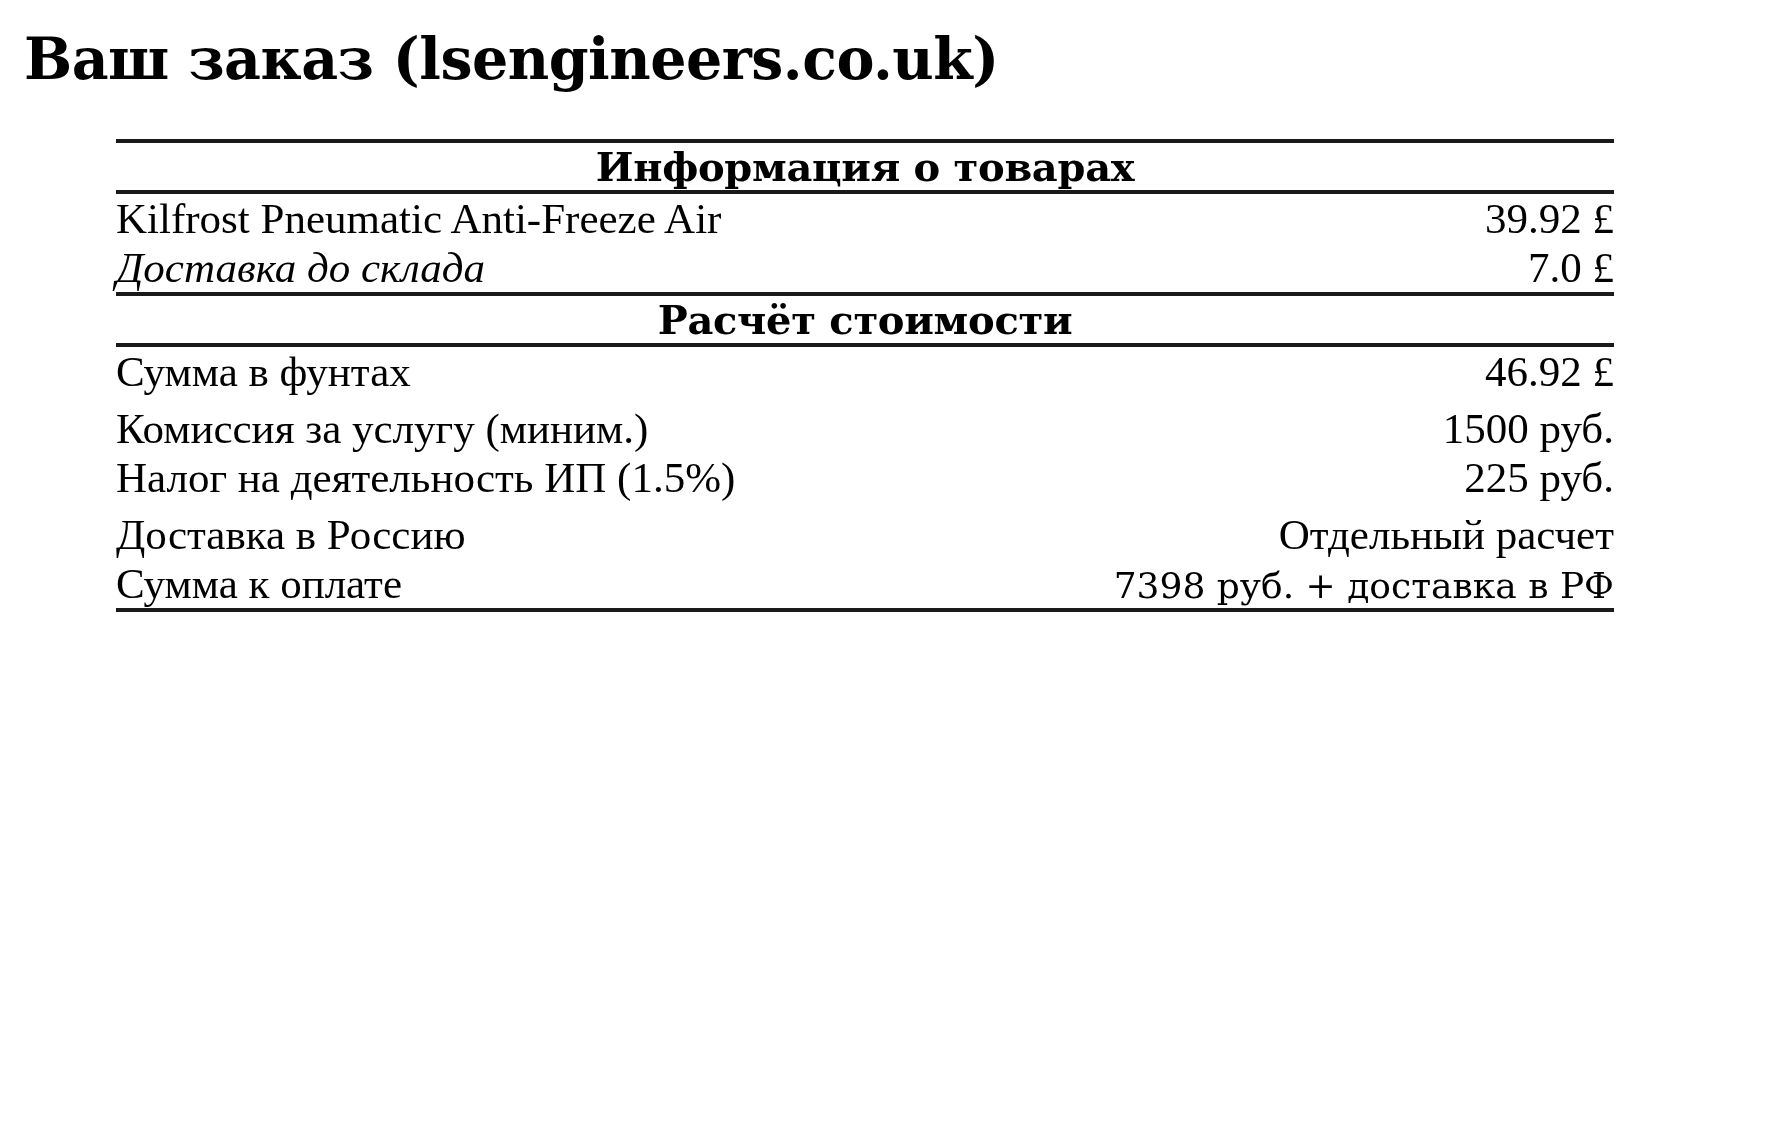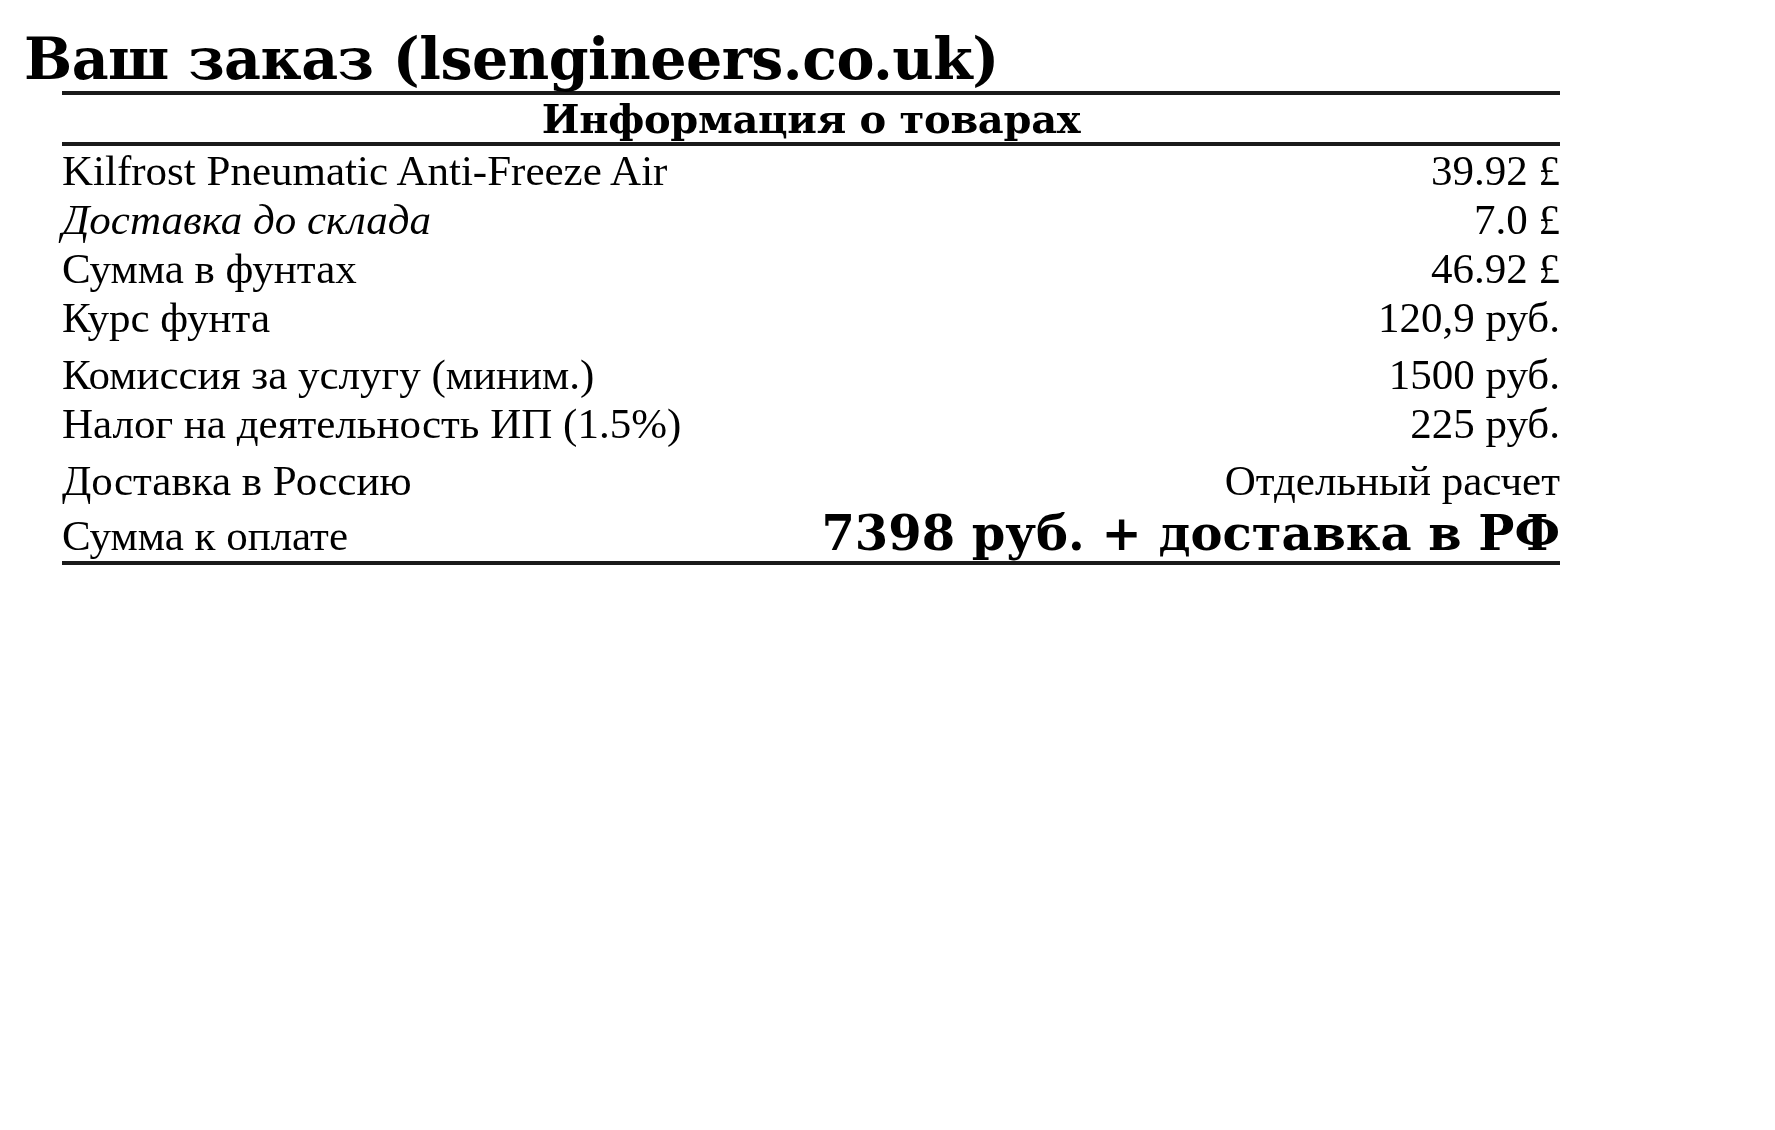--- a/index.html
+++ b/index.html
@@ -23,21 +23,22 @@
   .doc-title {
     font-family: "DejaVu Serif", serif;
     font-weight: bold;
     font-size: 57px;
     line-height: 1.1;
     letter-spacing: -0.5px;
     padding: 28px 0 0 24px;
     white-space: nowrap;
   }
   .table-wrap {
-    padding: 0 38px 0 62px;
+    margin-top: 48px;
+    padding: 0 38px 0 116px;
   }
   table.order {
     width: 1498px;
     border-collapse: collapse;
     table-layout: fixed;
   }
   table.order td {
     padding: 0;
     vertical-align: baseline;
   }
@@ -67,22 +68,22 @@
     white-space: nowrap;
   }
   .italic {
     font-style: italic;
   }
   .accent {
     color: #000000;
   }
   .bold {
     font-family: "DejaVu Serif", serif;
-    font-weight: bold;
-    font-size: 48px;
+    font-weight: normal;
+    font-size: 36px;
   }
   .spacer-row td {
     height: 8px;
   }
 </style>
 </head>
 <body>
 
 <div class="page">
 
@@ -99,28 +100,27 @@
       <tr>
         <td class="label">Kilfrost Pneumatic Anti-Freeze Air</td>
         <td class="value accent">39.92 £</td>
       </tr>
 
       <tr>
         <td class="label italic">Доставка до склада</td>
         <td class="value">7.0 £</td>
       </tr>
 
+      <tr class="section-row rule-top rule-bot">
+        <td colspan="2">Расчёт стоимости</td>
+      </tr>
 
       <tr>
         <td class="label">Сумма в фунтах</td>
         <td class="value">46.92 £</td>
-      </tr>
-      <tr>
-        <td class="label">Курс фунта</td>
-        <td class="value">120,9 руб.</td>
       </tr>
 
       <tr class="spacer-row">
             <td></td>
             <td></td>
           </tr>
 
       <tr>
         <td class="label">Комиссия за услугу (миним.)</td>
         <td class="value">1500 руб.</td>

